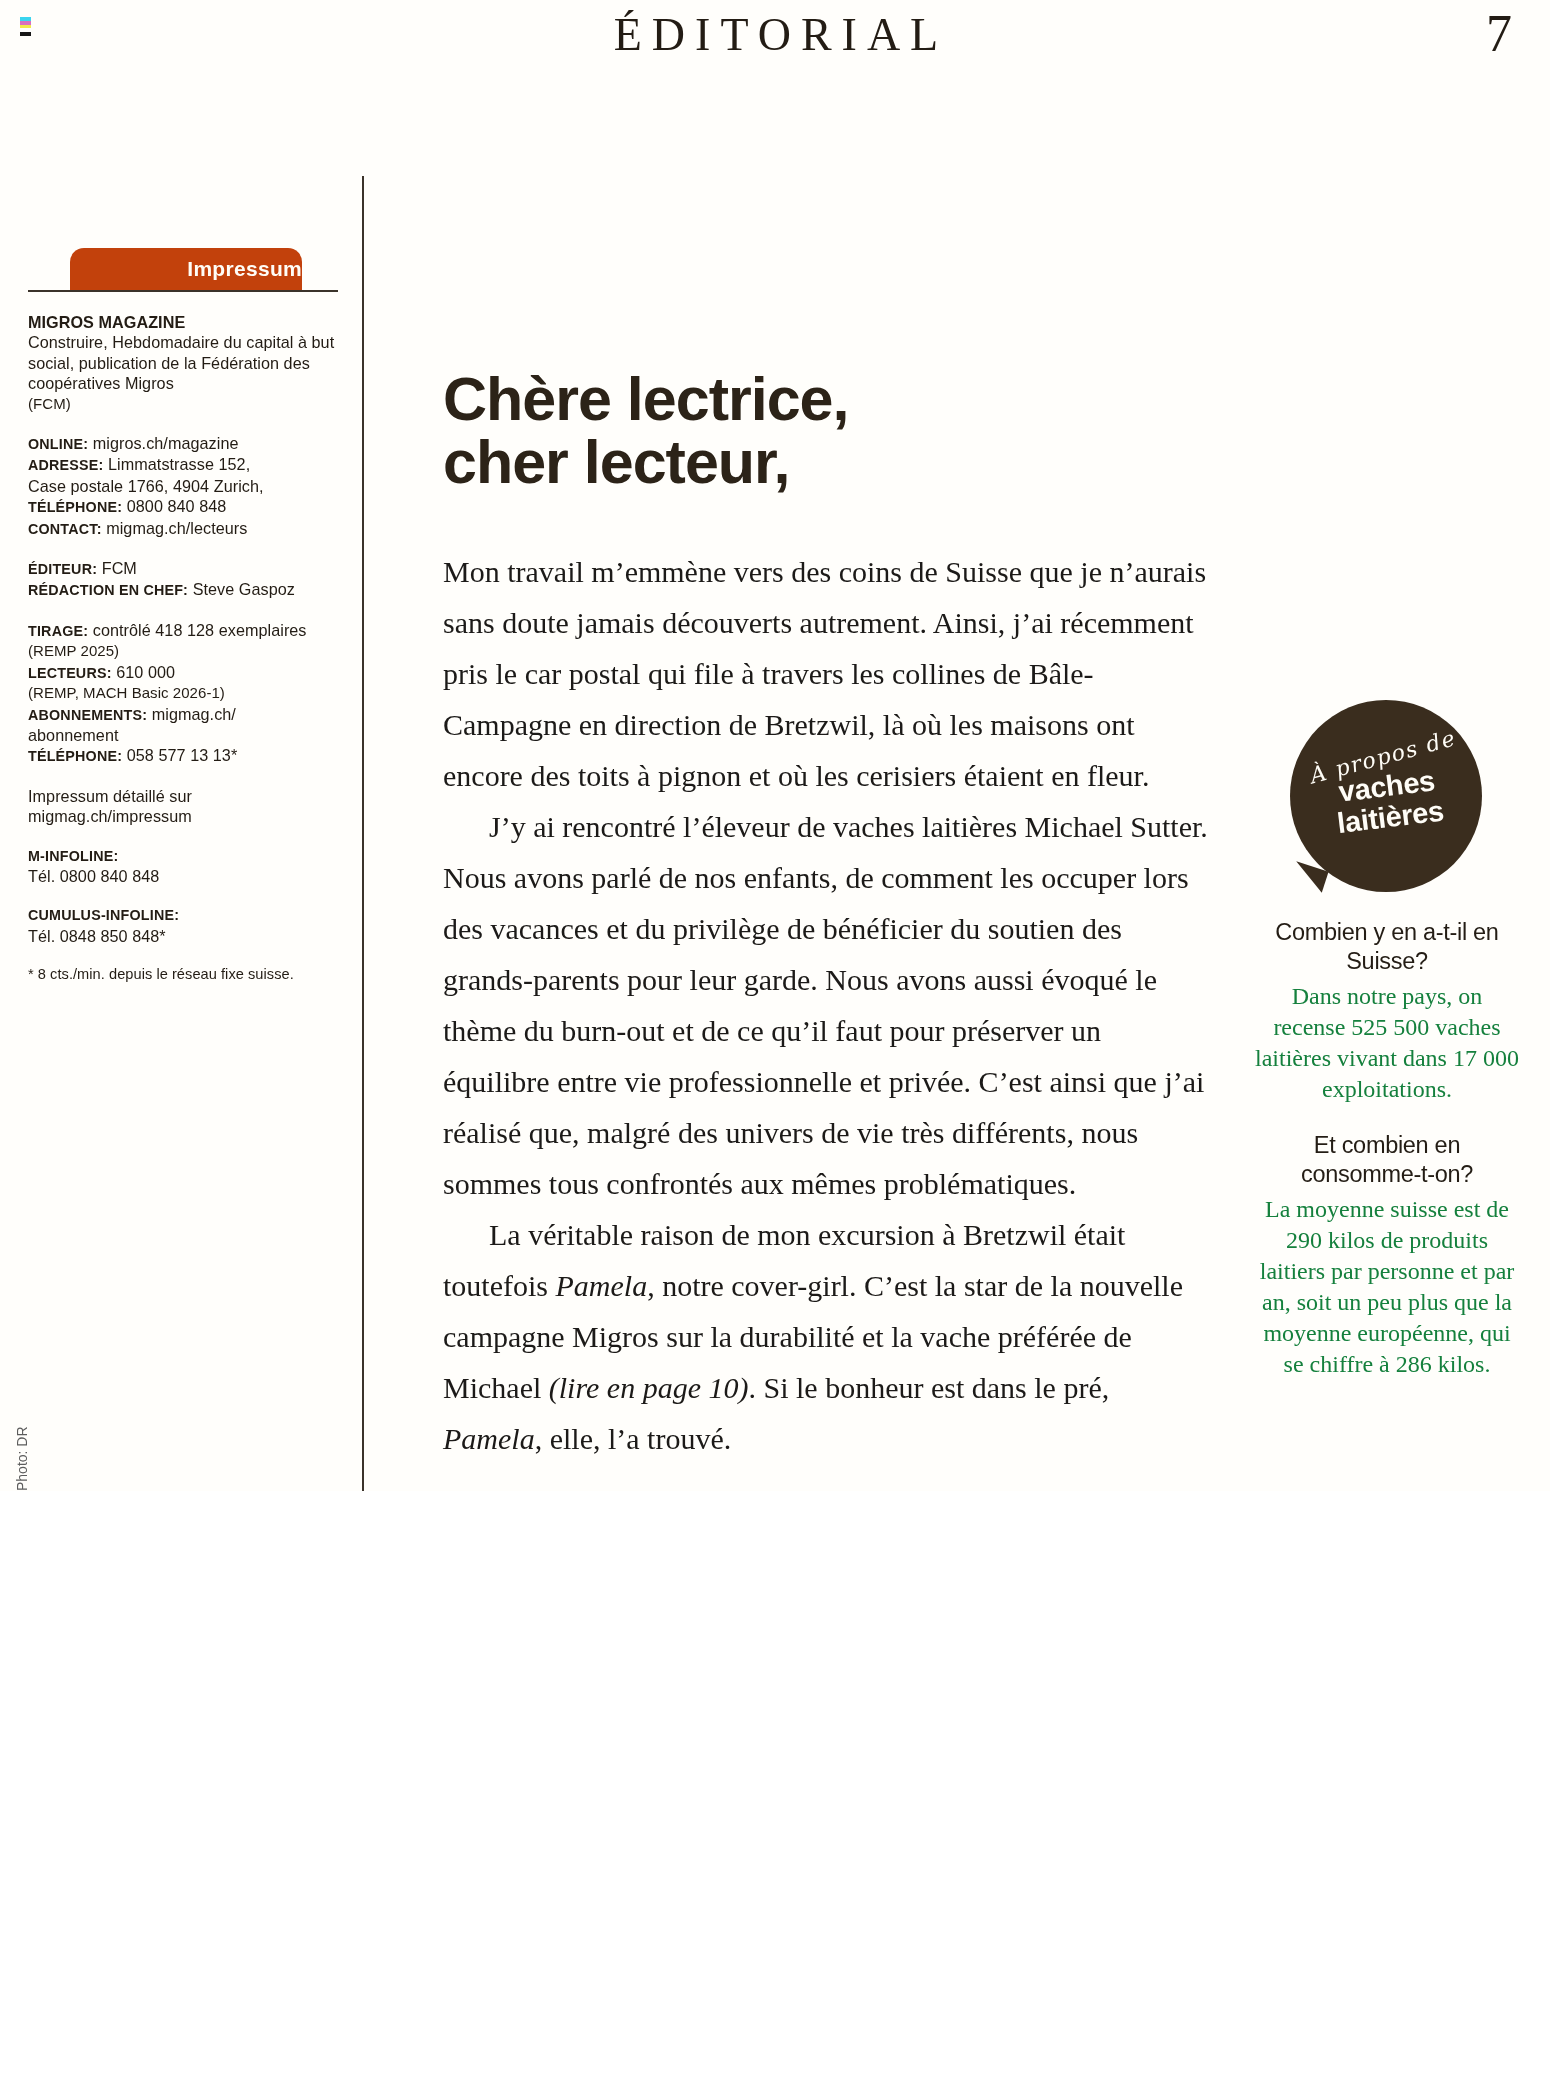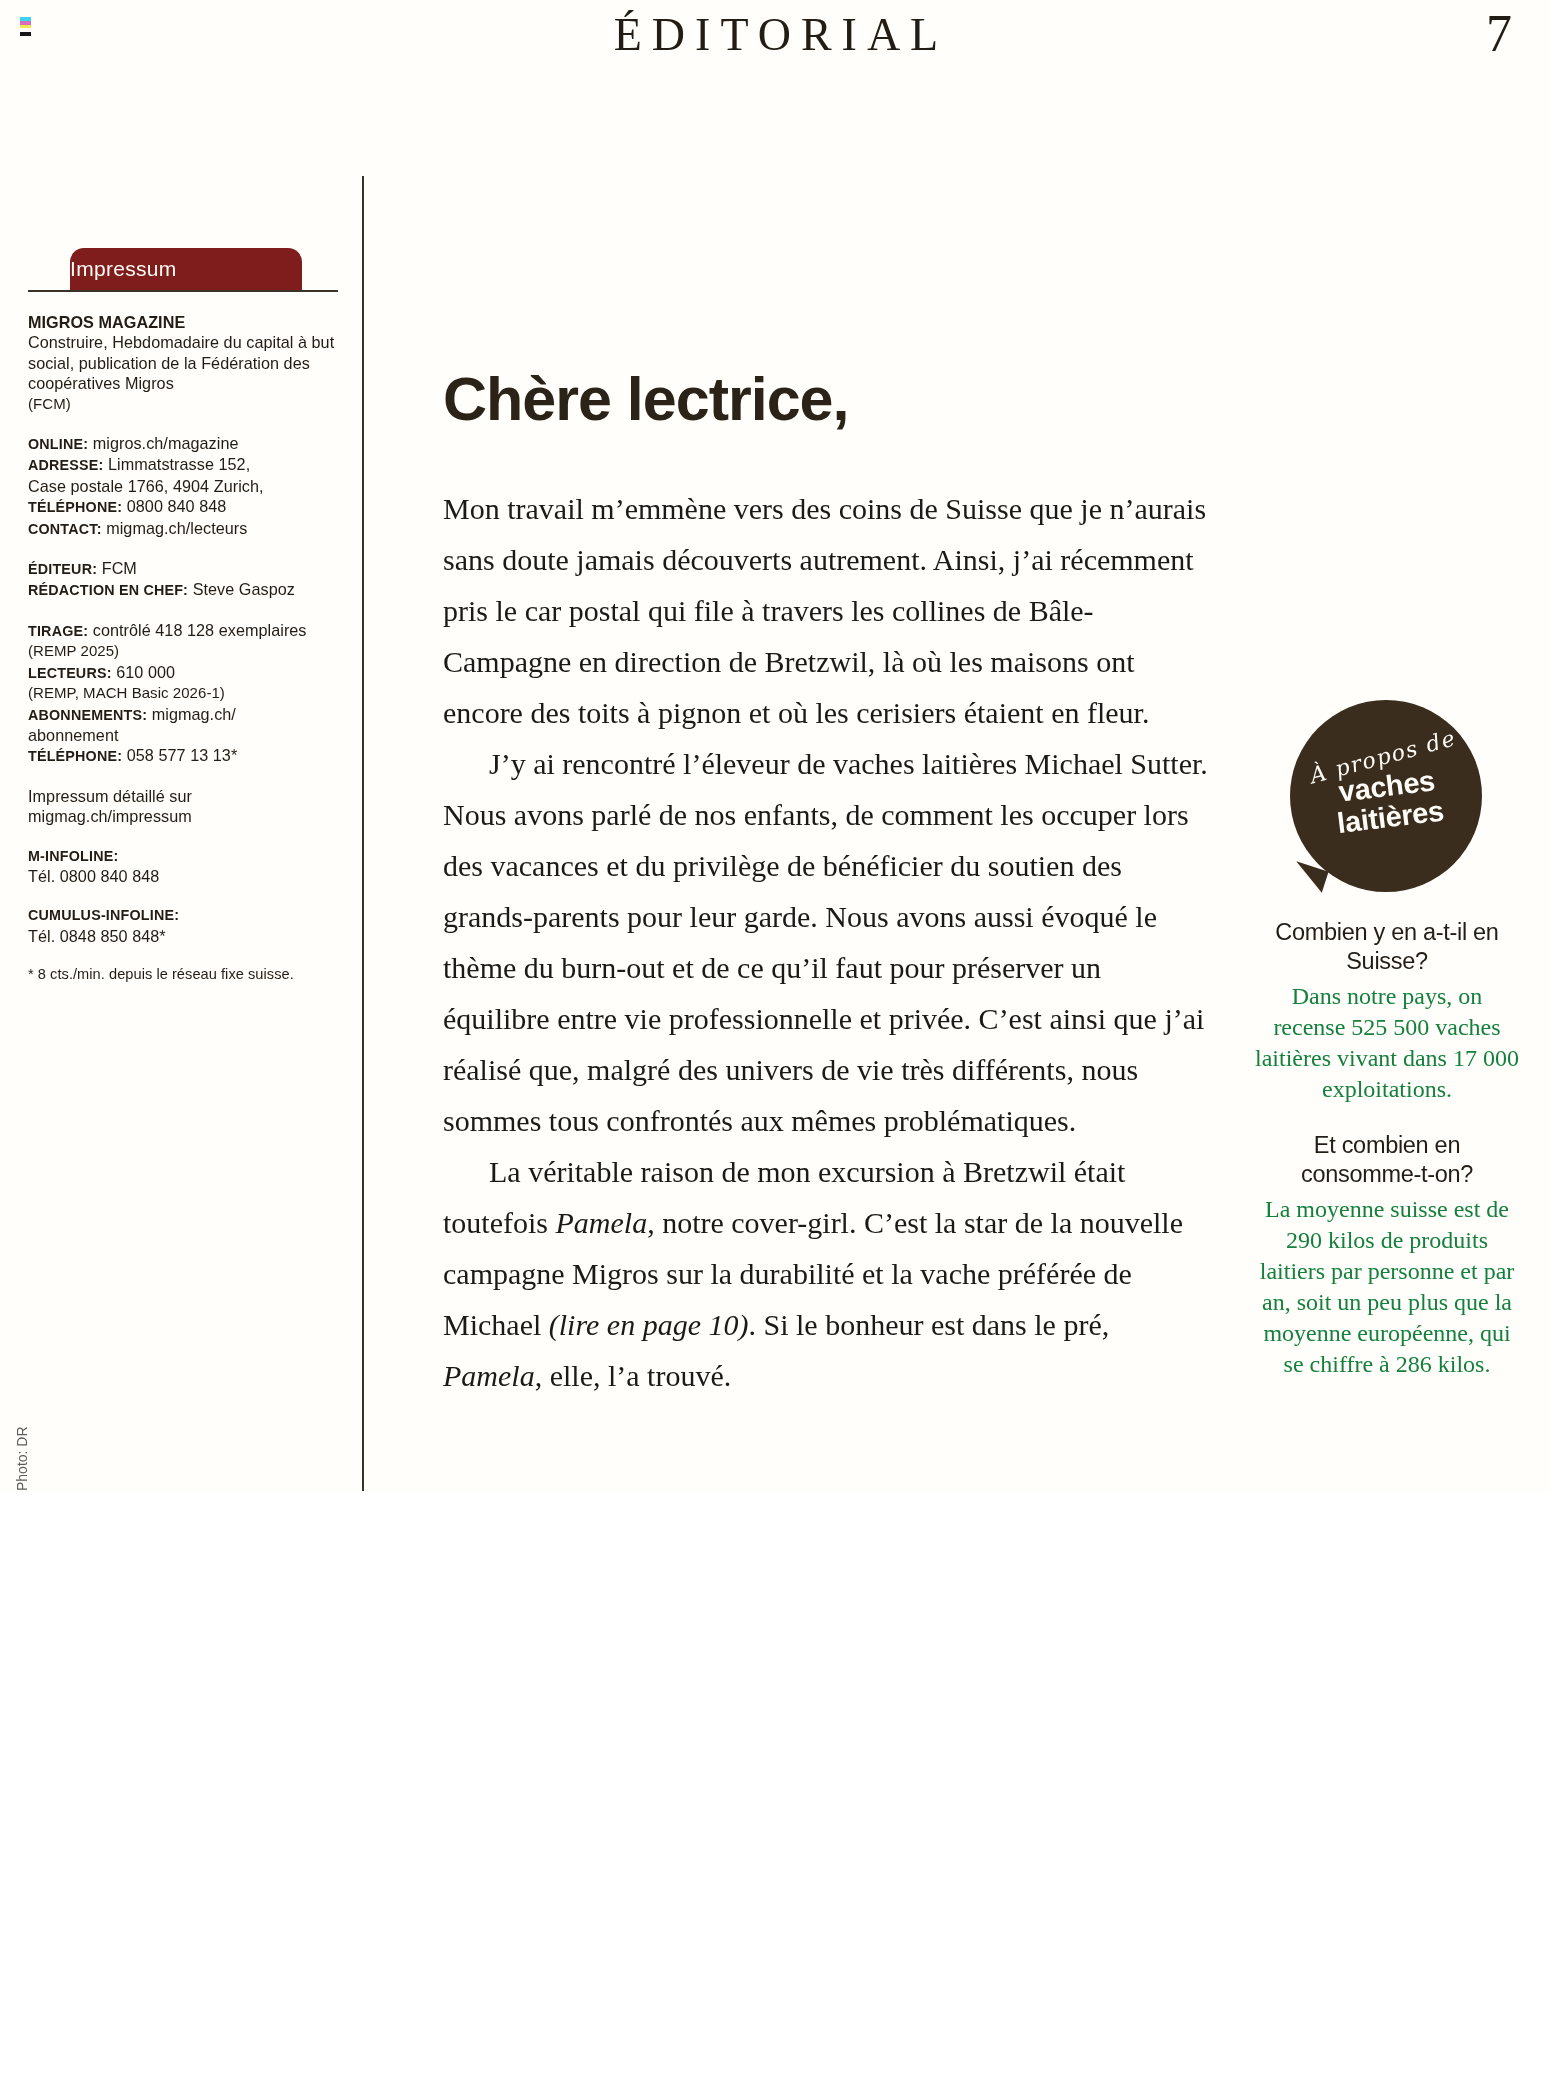--- a/index.html
+++ b/index.html
@@ -79,27 +79,27 @@
     position: absolute;
     left: 28px;
     top: 248px;
     width: 310px;
   }
   .imp-tab {
     position: relative;
     margin-left: 42px;
     width: 232px;
     height: 42px;
-    background: #7f1d1d;
+    background: #c2410c;
     border-radius: 14px 14px 0 0;
     color: #fffdf7;
     font-size: 21px;
-    font-weight: 400;
+    font-weight: 700;
     letter-spacing: 0.3px;
-    text-align: left;
+    text-align: right;
     line-height: 42px;
     box-sizing: border-box;
   }
   .imp-rule {
     width: 310px;
     height: 2px;
     background: #3b332a;
     margin-top: 0;
   }
   .imp-body {
@@ -406,20 +406,21 @@
         <span class="imp-line">Tél. 0848 850 848*</span>
       </div>
 
       <div class="imp-block imp-note">* 8 cts./min. depuis le réseau fixe suisse.</div>
     </div>
   </div>
 
   <div class="main">
     <h1 class="headline">
       <span>Chère lectrice,</span><br>
+      <span>cher lecteur,</span>
     </h1>
     <div class="article">
       <p>Mon travail m’emmène vers des coins de Suisse que je n’aurais sans doute jamais découverts autrement. Ainsi, j’ai récemment pris le car postal qui file à travers les collines de Bâle-Campagne en direction de Bretzwil, là où les maisons ont encore des toits à pignon et où les cerisiers étaient en fleur.</p>
       <p>J’y ai rencontré l’éleveur de vaches laitières Michael Sutter. Nous avons parlé de nos enfants, de comment les occuper lors des vacances et du privilège de bénéficier du soutien des grands-parents pour leur garde. Nous avons aussi évoqué le thème du burn-out et de ce qu’il faut pour préserver un équilibre entre vie professionnelle et privée. C’est ainsi que j’ai réalisé que, malgré des univers de vie très différents, nous sommes tous confrontés aux mêmes problématiques.</p>
       <p><span>La véritable raison de mon excursion à Bretzwil était toutefois </span><em>Pamela</em><span>, notre cover-girl. C’est la star de la nouvelle campagne Migros sur la durabilité et la vache préférée de Michael </span><em>(lire en page 10)</em><span>. Si le bonheur est dans le pré, </span><em>Pamela</em><span>, elle, l’a trouvé.</span></p>
     </div>
   </div>
 
   <div class="author">
     <div class="avatar">

